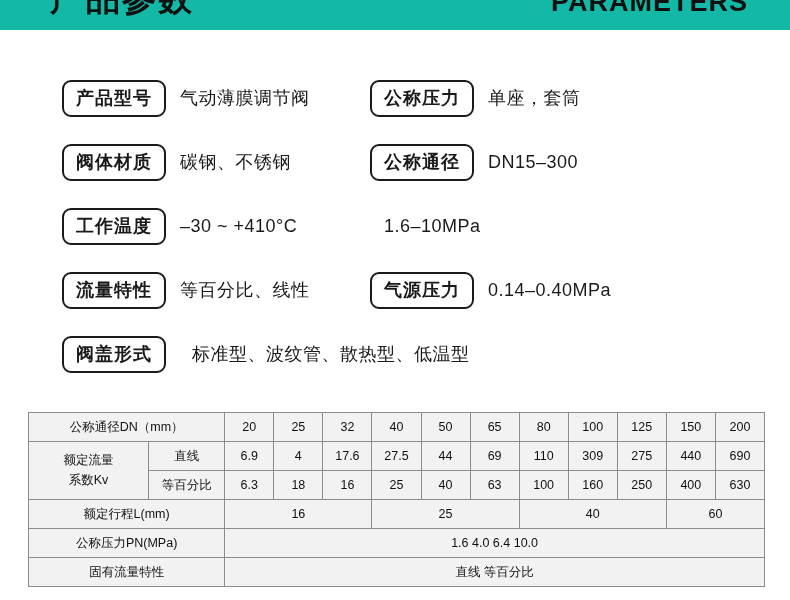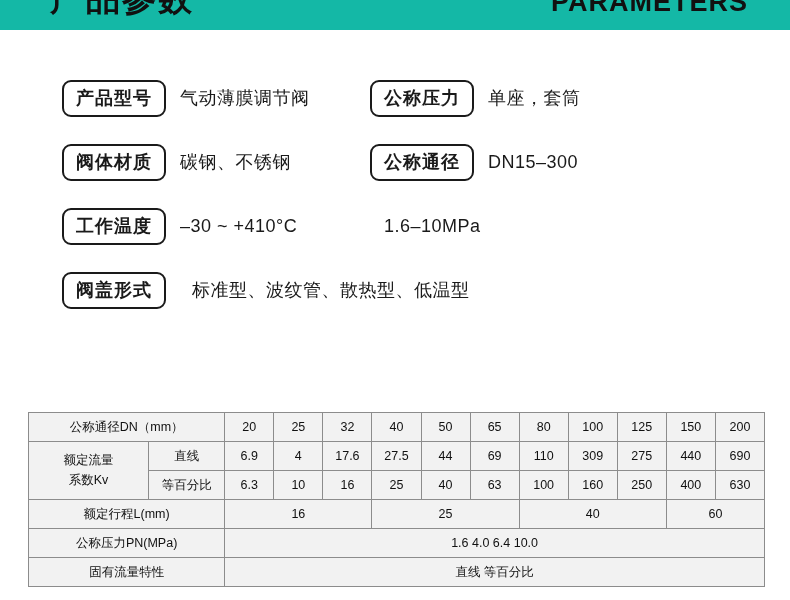--- a/index.html
+++ b/index.html
@@ -164,20 +164,30 @@
   <div class="spec-row">
     <div class="spec-cell col-left">
       <span class="pill">工作温度</span>
       <span class="spec-value">–30 ~ +410°C</span>
     </div>
     <div class="spec-cell col-right">
       <span class="spec-value">1.6–10MPa</span>
     </div>
   </div>
 
+  <div class="spec-row">
+    <div class="spec-cell col-left">
+      <span class="pill">流量特性</span>
+      <span class="spec-value">等百分比、线性</span>
+    </div>
+    <div class="spec-cell col-right">
+      <span class="pill">气源压力</span>
+      <span class="spec-value">0.14–0.40MPa</span>
+    </div>
+  </div>
 
   <div class="spec-row">
     <div class="spec-cell col-left" style="width:auto;justify-content:center;">
       <span class="pill">阀盖形式</span>
       <span class="wide-value">标准型、波纹管、散热型、低温型</span>
     </div>
   </div>
 
 </div>
 
@@ -231,21 +241,21 @@
         <td>110</td>
         <td>309</td>
         <td>275</td>
         <td>440</td>
         <td>690</td>
       </tr>
 
       <tr>
         <td class="sublabel-cell">等百分比</td>
         <td>6.3</td>
-        <td>10</td>
+        <td>18</td>
         <td>16</td>
         <td>25</td>
         <td>40</td>
         <td>63</td>
         <td>100</td>
         <td>160</td>
         <td>250</td>
         <td>400</td>
         <td>630</td>
       </tr>

